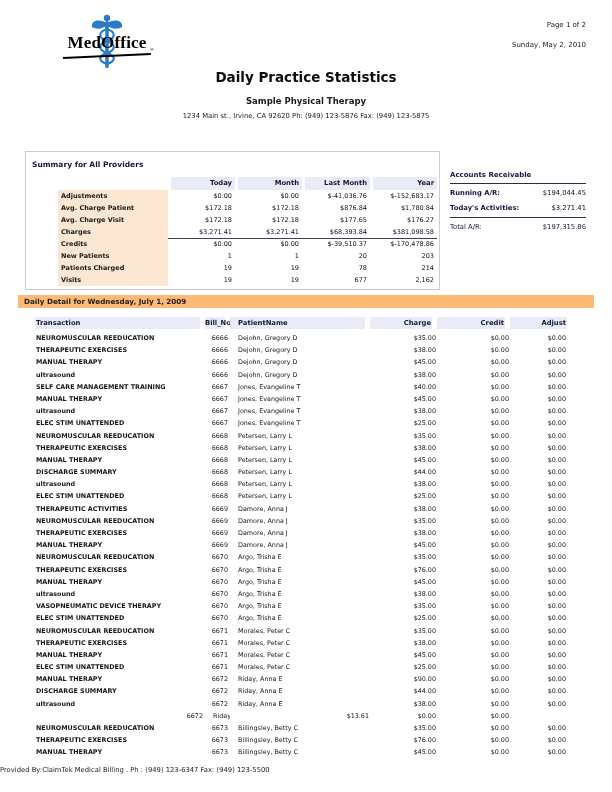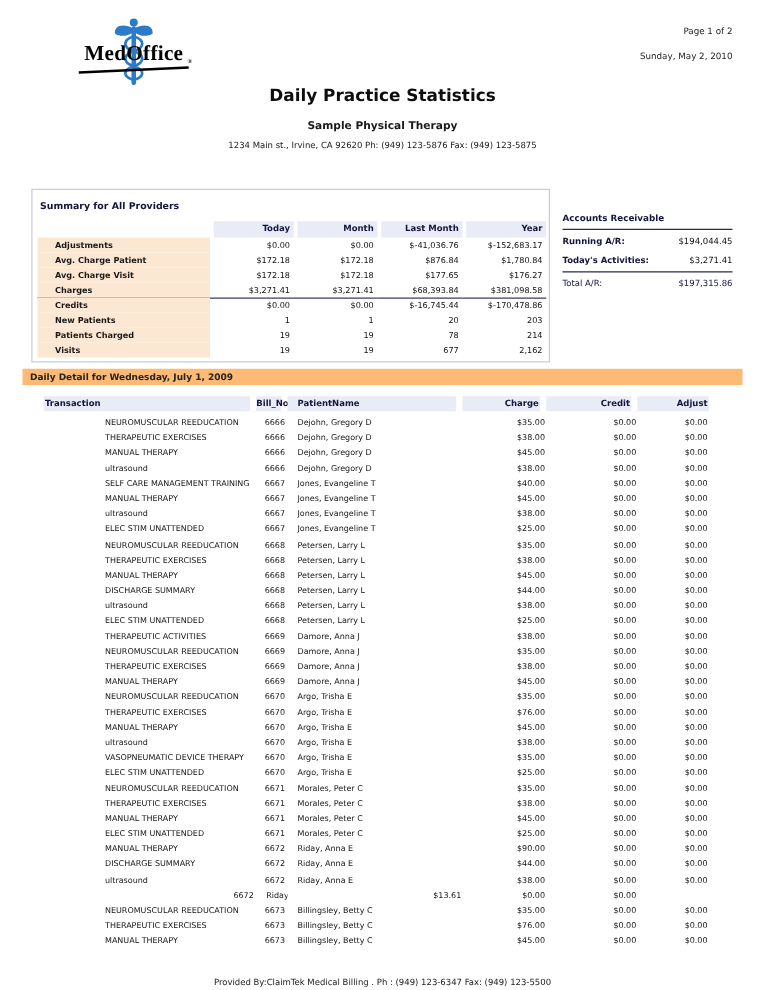--- a/index.html
+++ b/index.html
@@ -24,47 +24,47 @@
   .subtitle { position:absolute; left:0; top:96px; width:100%; text-align:center; font-size:8.5px; font-weight:bold; color:#1a1a1a; }
   .address { position:absolute; left:0; top:112px; width:100%; text-align:center; font-size:6.8px; color:#222; }
 
   
   .summary-box { position:absolute; left:25px; top:151px; width:415px; height:139px; border:1px solid #c9ccdd; background:#fff; box-sizing:border-box; }
   .summary-title { position:absolute; left:6px; top:8px; font-size:7.5px; font-weight:bold; color:#15153f; }
   .sum-grid { position:absolute; left:4px; top:25px; width:407px; }
   .sum-hrow { display:grid; grid-template-columns:138px 67px 67px 68px 67px; height:13px; }
   .sum-hrow .hc { background:#e9ecf7; margin-left:3px; text-align:right; font-weight:bold; font-size:6.8px; line-height:13px; padding-right:3px; color:#15153f; box-sizing:border-box; }
   .sum-row { display:grid; grid-template-columns:138px 67px 67px 68px 67px; height:12px; }
-  .sum-row .lbl { background:#fce7d2; font-weight:bold; font-size:6.5px; line-height:12px; padding-left:14px; color:#1a1a1a; box-sizing:border-box; }
+  .sum-row .lbl { background:#fce7d2; font-weight:bold; font-size:6.5px; line-height:12px; padding-left:3px; color:#1a1a1a; box-sizing:border-box;margin-left:28px; }
   .sum-row .val { text-align:right; font-size:6.5px; line-height:12px; padding-right:3px; color:#111; box-sizing:border-box; }
   .sum-body .sum-row:nth-of-type(4) > div { border-bottom:1px solid #3c3c5c; }
 
   
   .ar-panel { position:absolute; left:450px; top:171px; width:136px; }
   .ar-title { font-size:7px; font-weight:bold; color:#15153f; padding-bottom:4px; border-bottom:1.4px solid #2a2a4a; }
   .ar-row { display:flex; justify-content:space-between; height:13px; align-items:center; font-size:6.8px; margin-top:2px; }
   .ar-row .ar-lbl { font-weight:bold; color:#15153f; }
   .ar-total { display:flex; justify-content:space-between; border-top:1.4px solid #2a2a4a; margin-top:3px; padding-top:5px; font-size:6.8px; font-weight:normal; color:#15153f; }
 
   
   .detail-bar { position:absolute; left:18px; top:295px; width:576px; height:13px; background:#fdba74; font-size:7.2px; font-weight:bold; color:#222; line-height:13px; padding-left:6px; box-sizing:border-box; }
   .dt { position:absolute; left:35px; top:317px; width:532px; }
   .dt-head { display:grid; grid-template-columns:170px 25px 140px 67px 73px 57px; height:12px; margin-bottom:3px; }
   .dt-head div { background:#e9ecf7; font-size:6.8px; font-weight:bold; color:#15153f; line-height:12px; border-right:5px solid #fff; box-sizing:border-box; }
   .dt-head div:last-child { border-right:none; }
   .dt-row { display:grid; grid-template-columns:170px 25px 140px 67px 73px 57px; height:12.2px; font-size:6.4px; line-height:12.2px; color:#161616; }
   .ta-l { text-align:left; padding-left:1px; }
   .ta-r { text-align:right; padding-right:1px; }
   .pad8 { padding-left:8px; }
-  .c-tx { font-weight:normal; padding-left:1px; white-space:nowrap; overflow:hidden;margin-left:48px; }
+  .c-tx { font-weight:bold; padding-left:1px; white-space:nowrap; overflow:hidden; }
   .c-bill { text-align:right; padding-right:2px; }
   .c-name { padding-left:8px; white-space:nowrap; overflow:hidden; }
   .c-amt { text-align:right; padding-right:1px; }
 
-  .footer { position:absolute; left:0; top:766px; width:100%; text-align:center; font-size:6.8px; color:#222;margin-top:16px; }
+  .footer { position:absolute; left:0; top:766px; width:100%; text-align:left; font-size:6.8px; color:#222; }
 </style>
 </head>
 <body>
 
 <div class="page">
 
   <div class="logo">
     <svg width="34" height="56" viewBox="0 0 34 56">
       <circle cx="17" cy="4" r="3.2" fill="#2b7bc9"></circle>
       <path d="M17 9 C8 4 1 7 2 13 C7 16 13 14.5 17 11.5 Z" fill="#2b7bc9"></path>
@@ -126,21 +126,21 @@
             <div class="val">$3,271.41</div>
             <div class="val">$3,271.41</div>
             <div class="val">$68,393.84</div>
             <div class="val">$381,098.58</div>
           </div>
 
           <div class="sum-row">
             <div class="lbl">Credits</div>
             <div class="val">$0.00</div>
             <div class="val">$0.00</div>
-            <div class="val">$-16,745.44</div>
+            <div class="val">$-39,510.37</div>
             <div class="val">$-170,478.86</div>
           </div>
 
           <div class="sum-row">
             <div class="lbl">New Patients</div>
             <div class="val">1</div>
             <div class="val">1</div>
             <div class="val">20</div>
             <div class="val">203</div>
           </div>

